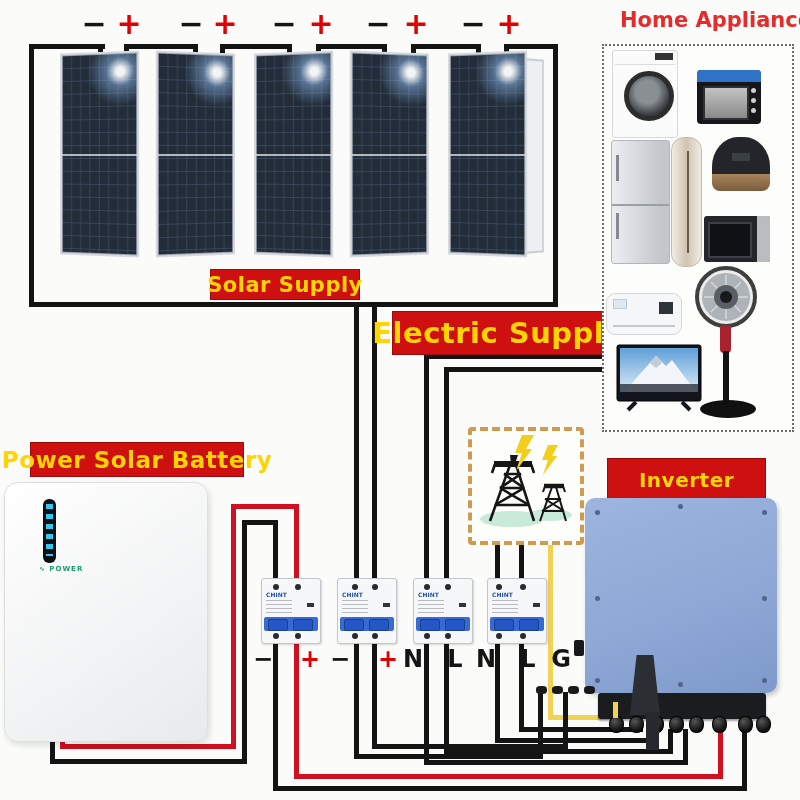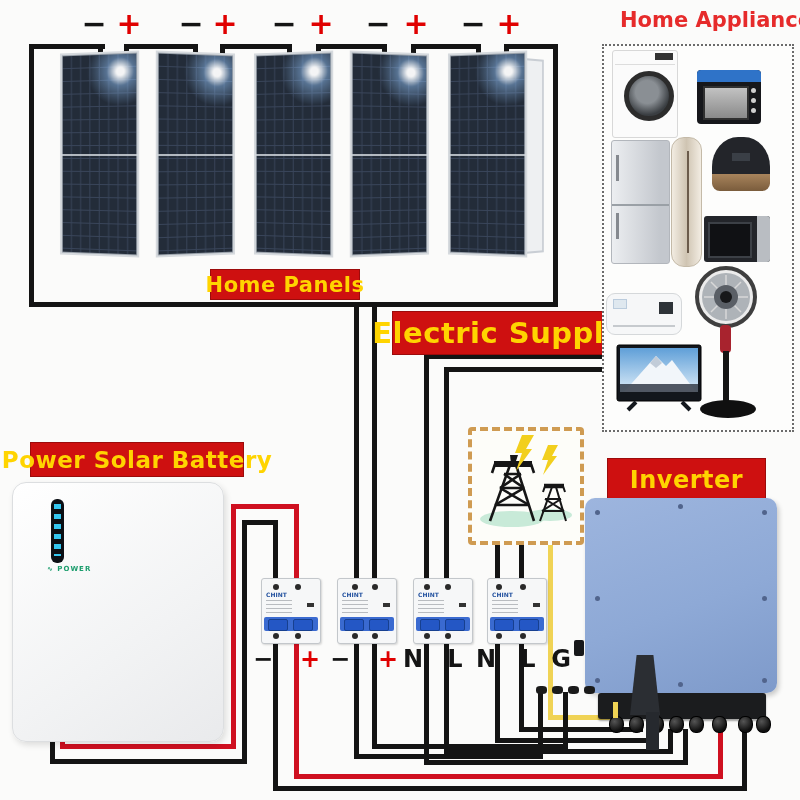--- a/index.html
+++ b/index.html
@@ -30,22 +30,22 @@
   .panel::after{content:"";position:absolute;left:0;right:0;top:50%;height:2px;background:#ccd2d8;opacity:.85;}
   .pL{transform:perspective(700px) rotateY(-15deg);}
   .pR{transform:perspective(700px) rotateY(15deg);}
   .backsheet{position:absolute;left:498px;top:58px;width:46px;height:192px;background:#eef0f2;
     border:2px solid #c9ced4;transform:perspective(700px) rotateY(32deg);}
   
   .dotbox{position:absolute;border:2px dotted #6b6b6b;background:#fdfdfc;}
   
   .pylonbox{position:absolute;border:4px dashed #cf9b52;background:#fdfdf9;border-radius:4px;}
   
-  .battery{position:absolute;left:12px;top:482px;width:202px;height:258px;background:linear-gradient(145deg,#ffffff,#f2f3f4 60%,#e9eaec);
-    border:1px solid #dcdee0;border-radius:14px;box-shadow:2px 3px 6px rgba(0,0,0,.12);padding-left:8px;}
+  .battery{position:absolute;left:4px;top:482px;width:202px;height:258px;background:linear-gradient(145deg,#ffffff,#f2f3f4 60%,#e9eaec);
+    border:1px solid #dcdee0;border-radius:14px;box-shadow:2px 3px 6px rgba(0,0,0,.12);}
   .led{position:absolute;left:38px;top:16px;width:13px;height:64px;background:#0c0f14;border-radius:6px;overflow:hidden;}
   .led i{position:absolute;left:3px;top:5px;width:7px;height:52px;
     background:repeating-linear-gradient(#35c7f0 0 5px, transparent 5px 10px);}
   .blogo{position:absolute;left:34px;top:82px;font-size:7px;color:#1d9e6e;font-weight:bold;letter-spacing:1px;}
   
   .inverter{position:absolute;left:585px;top:498px;width:192px;height:195px;border-radius:10px;
     background:linear-gradient(160deg,#9db5de,#8ea9d6 55%,#7e9aca);box-shadow:2px 3px 5px rgba(0,0,0,.2);}
   .screw{position:absolute;width:5px;height:5px;border-radius:50%;background:#51648c;}
   .invstrip{position:absolute;left:598px;top:693px;width:168px;height:26px;background:#1b1c1e;border-radius:3px;
     box-shadow:0 2px 2px rgba(0,0,0,.35);}
@@ -188,24 +188,24 @@
   <span class="sign pos abs" style="left:113px;top:8px">+</span>
   <span class="sign neg abs" style="left:175px;top:8px">−</span>
   <span class="sign pos abs" style="left:209px;top:8px">+</span>
   <span class="sign neg abs" style="left:268px;top:8px">−</span>
   <span class="sign pos abs" style="left:305px;top:8px">+</span>
   <span class="sign neg abs" style="left:362px;top:8px">−</span>
   <span class="sign pos abs" style="left:400px;top:8px">+</span>
   <span class="sign neg abs" style="left:457px;top:8px">−</span>
   <span class="sign pos abs" style="left:493px;top:8px">+</span>
 
-  <div class="plate" style="left:210px;top:269px;width:148px;height:29px;font-size:21px">Home Panels</div>
+  <div class="plate" style="left:210px;top:269px;width:148px;height:29px;font-size:21px">Solar Supply</div>
   <div class="plate" style="left:392px;top:311px;width:210px;height:42px;font-size:29px">Electric Supply</div>
   <div class="plate" style="left:30px;top:442px;width:212px;height:33px;font-size:23px">Power Solar Battery</div>
-  <div class="plate" style="left:607px;top:458px;width:157px;height:41px;font-size:24px">Inverter</div>
+  <div class="plate" style="left:607px;top:458px;width:157px;height:41px;font-size:20px">Inverter</div>
   <div class="redtitle" style="left:620px;top:8px;font-size:21px">Home Appliances</div>
 
   <div class="dotbox" style="left:602px;top:44px;width:188px;height:384px"></div>
 
   <div class="appl washer" style="left:612px;top:50px;width:64px;height:86px">
     <div class="cp"></div>
     <div class="disp"></div>
     <div class="door"></div>
   </div>
   <div class="appl oven" style="left:697px;top:70px;width:64px;height:54px">

